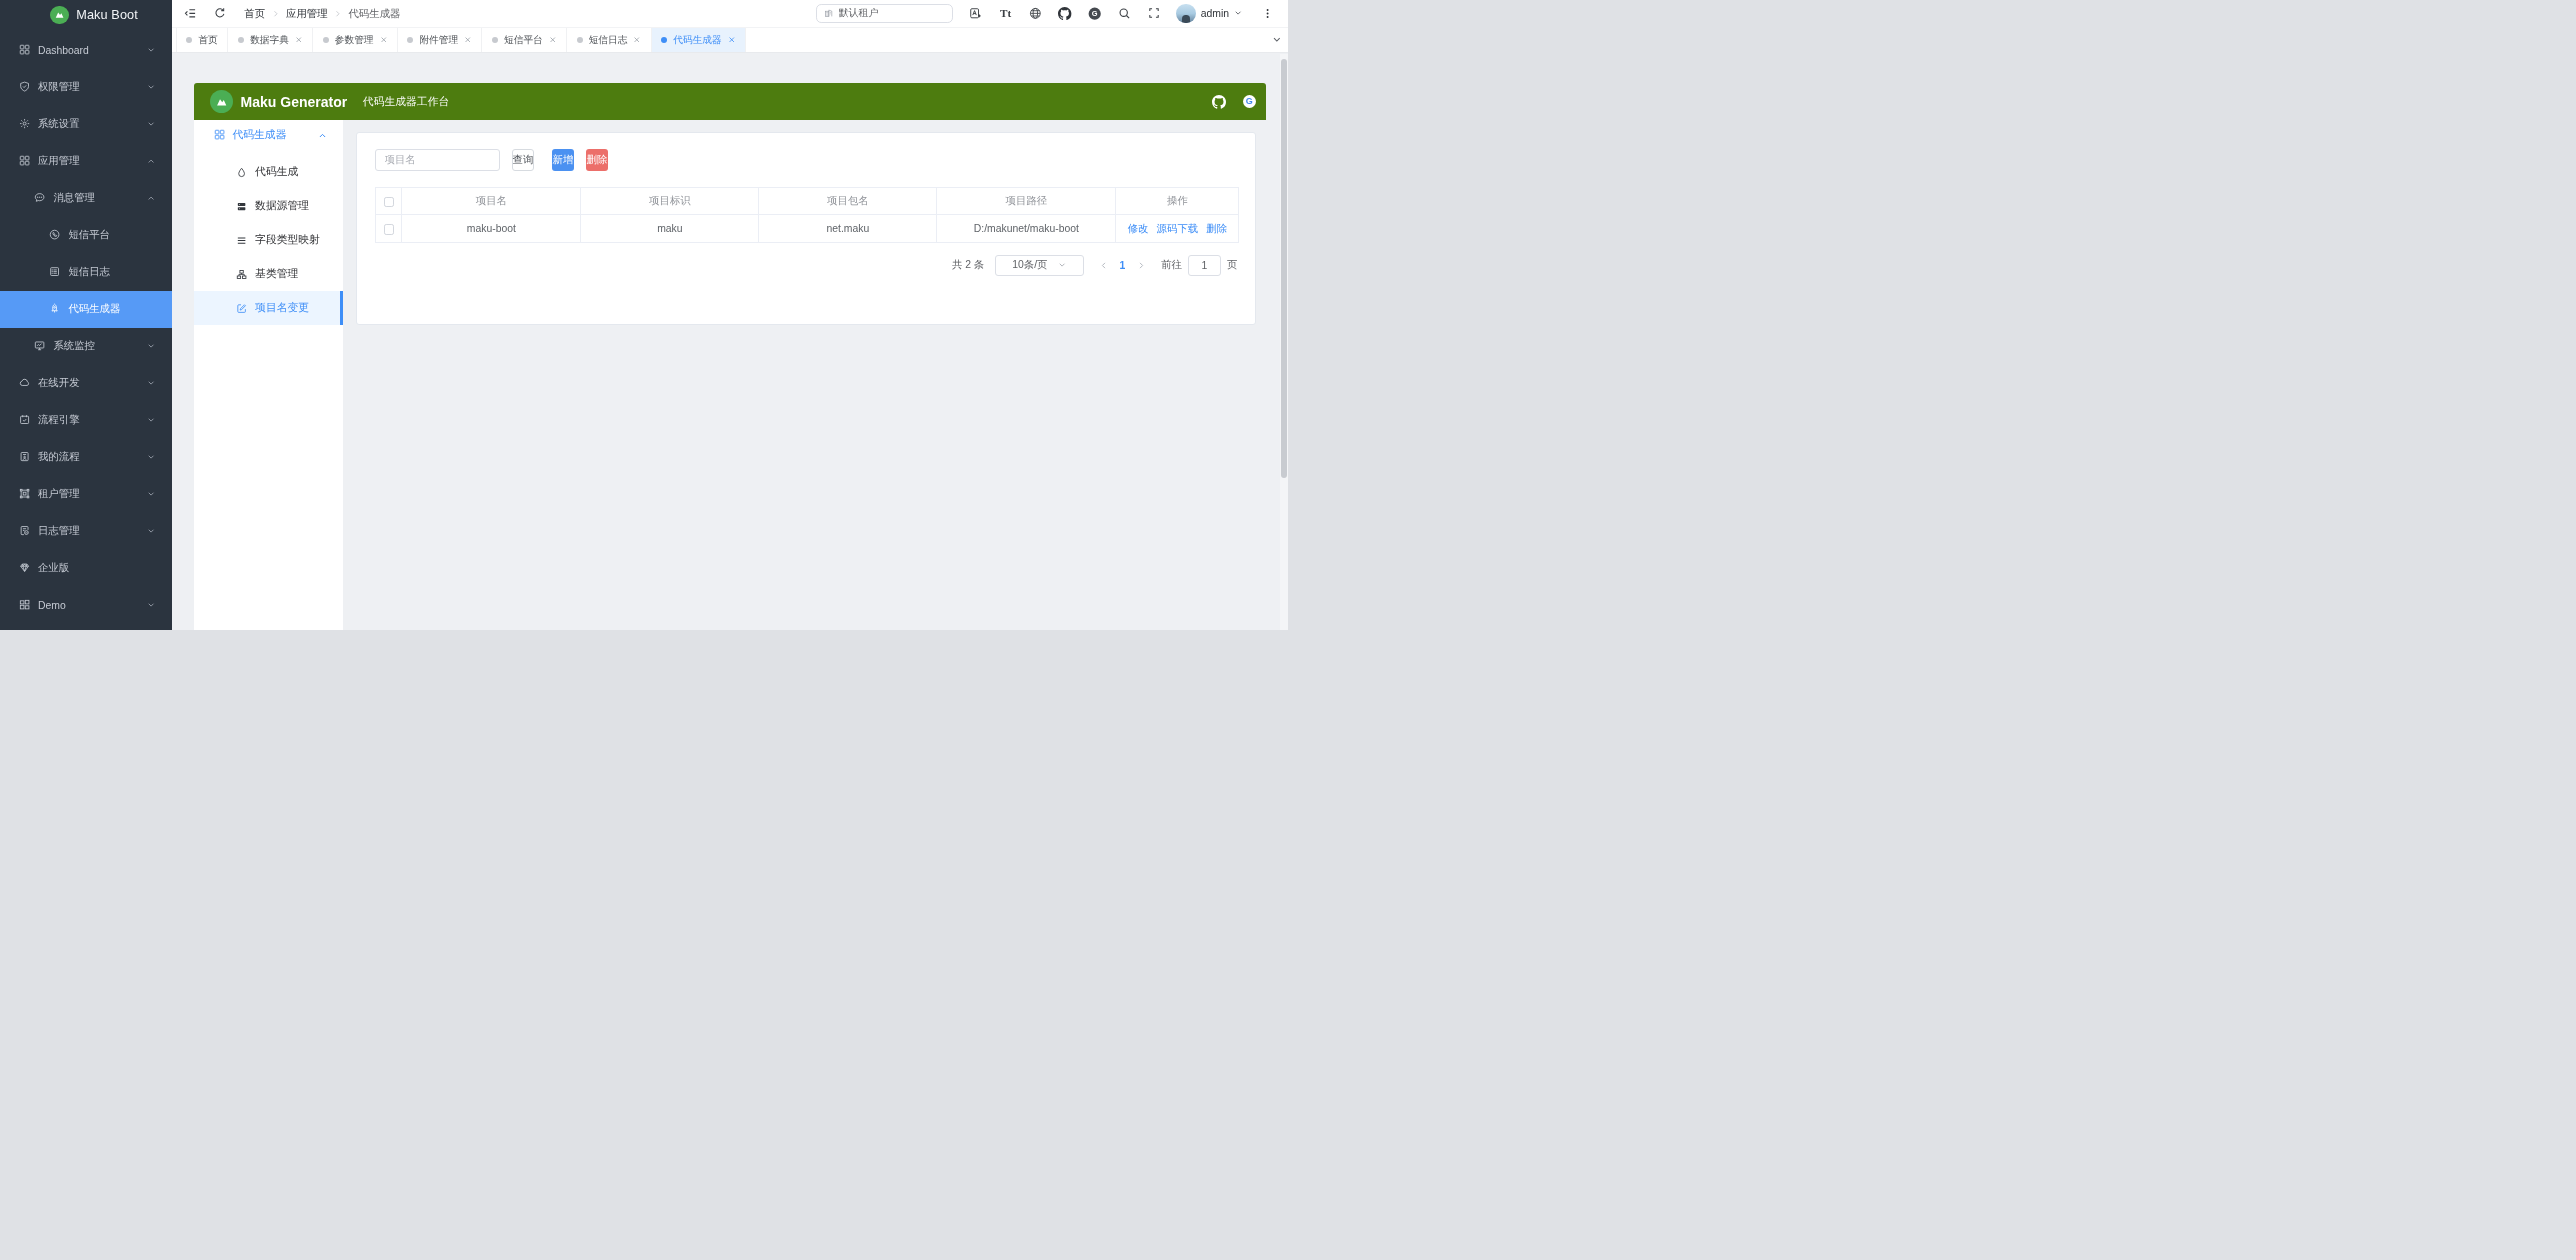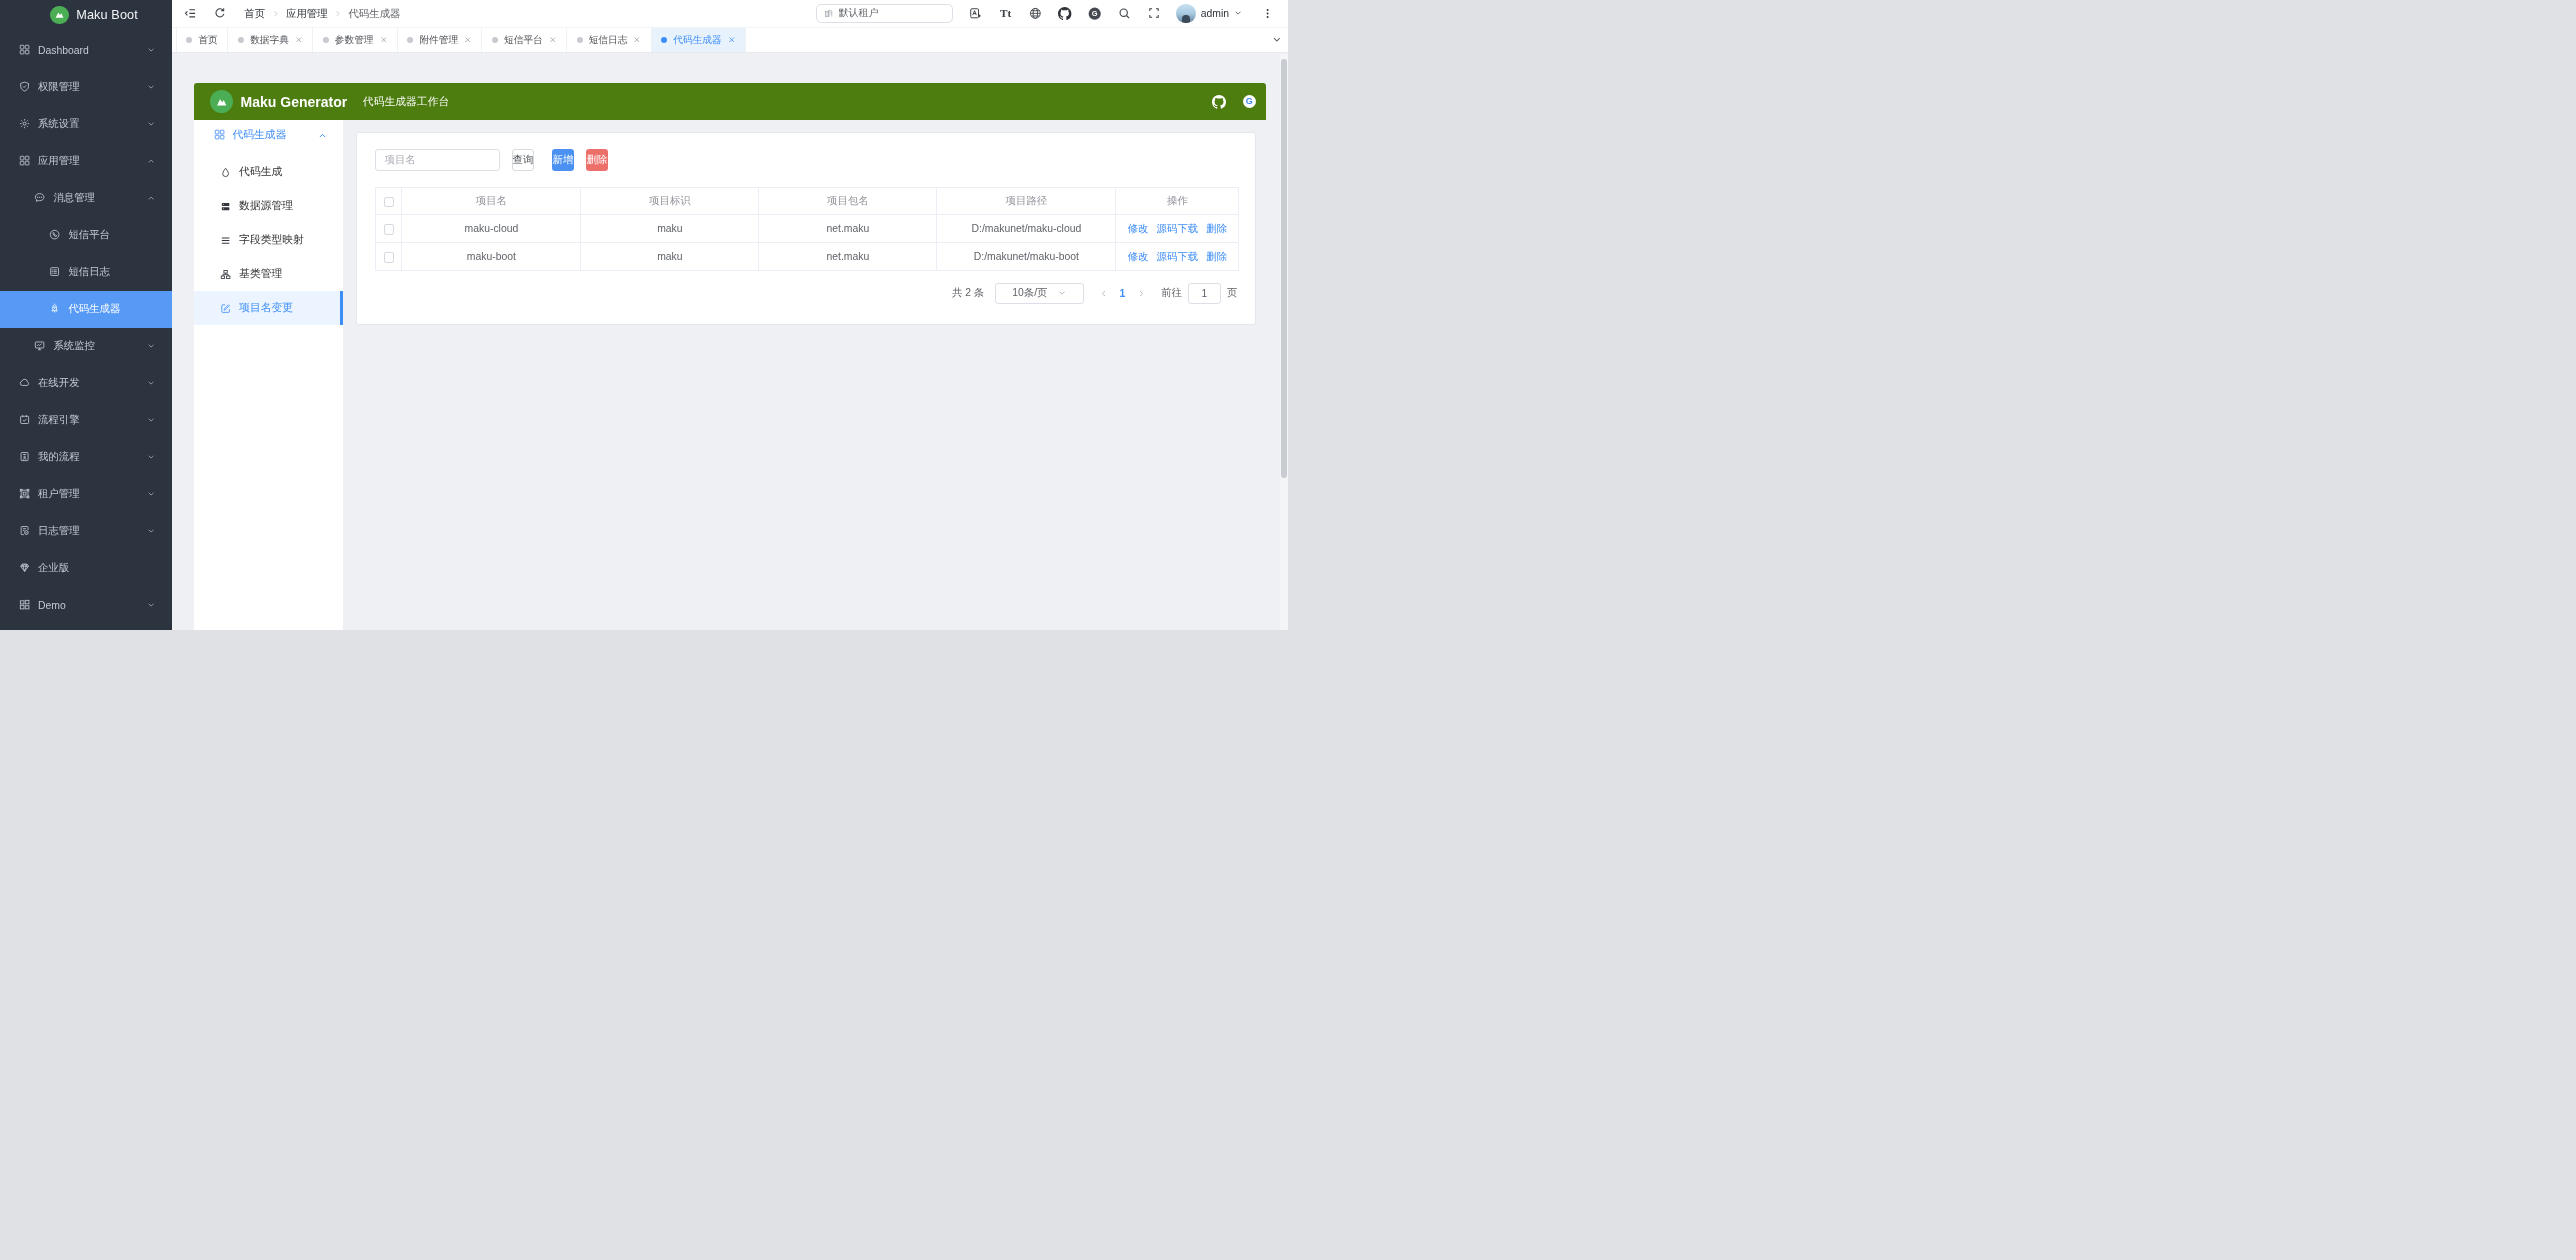--- a/index.html
+++ b/index.html
@@ -68,21 +68,21 @@
   .gen-subtitle { color:rgba(255,255,255,.97); font-size:10.8px; margin-left:15.7px; }
   .gh-spacer { flex:1; }
   .hdr-ico { display:flex; align-items:center; justify-content:center; cursor:pointer; margin-left:16.4px; }
   .gitee-circle { width:13.4px; height:13.4px; border-radius:50%; background:#fff; color:#4187ec; font-size:9px; font-weight:bold; display:flex; align-items:center; justify-content:center; }
 
   .card-body { position:absolute; left:0; right:0; top:37px; bottom:0; }
   .gen-menu { position:absolute; left:0; top:0; bottom:0; width:149px; background:#fff; }
   .gm-section { height:30px; display:flex; align-items:center; color:#3e8ef7; font-size:10.8px; cursor:pointer; position:relative; padding-left:19.4px; gap:7.5px; }
   .gm-section .chev { position:absolute; right:16.4px; transform:rotate(180deg); }
   .gm-list { margin-top:5.2px; }
-  .gm-item { height:34px; display:flex; align-items:center; gap:7.5px; padding-left:26px; font-size:10.8px; color:#303134; cursor:pointer; position:relative; }
+  .gm-item { height:34px; display:flex; align-items:center; gap:7.5px; padding-left:42px; font-size:10.8px; color:#303134; cursor:pointer; position:relative; }
   .gm-item.active { background:#ecf5ff; color:#3e8ef7; }
   .gm-item.active::after { content:""; position:absolute; right:0; top:0; bottom:0; width:3px; background:#3e8ef7; }
 
   .gen-panel { position:absolute; left:162px; top:12px; width:900px; height:193px; background:#fff; border:0.7px solid #e4e8ee; border-radius:3px; padding:15.7px 18px; }
   .toolbar { display:flex; align-items:center; gap:11.2px; }
   .search-input { width:125px; height:22.4px; border:0.7px solid #dcdfe6; border-radius:3px; padding:0 8.2px; font-size:10.4px; color:#303134; outline:none; font-family:inherit; }
   .search-input::placeholder { color:#a8abb2; }
   .btn { height:22.4px; padding:0 0; border-radius:3px; font-size:10.4px; display:flex; align-items:center; justify-content:center; cursor:pointer; border:0.7px solid transparent; font-family:inherit; }
   .btn.plain { background:#fff; border-color:#d7dbe0; color:#4a4f55; }
   .btn.primary { background:#4b91f1; color:#fff; margin-left:6px; }
@@ -573,34 +573,20 @@
                   <th>项目名</th>
                   <th>项目标识</th>
                   <th>项目包名</th>
                   <th>项目路径</th>
                   <th>操作</th>
                 </tr>
               </thead>
               <tbody>
                 <tr>
                   <td><span class="cb"></span></td>
-                  <td>maku-cloud</td>
-                  <td>maku</td>
-                  <td>net.maku</td>
-                  <td>D:/makunet/maku-cloud</td>
-                  <td>
-                    <div class="links">
-                      <span>修改</span>
-                      <span>源码下载</span>
-                      <span>删除</span>
-                    </div>
-                  </td>
-                </tr>
-                <tr>
-                  <td><span class="cb"></span></td>
                   <td>maku-boot</td>
                   <td>maku</td>
                   <td>net.maku</td>
                   <td>D:/makunet/maku-boot</td>
                   <td>
                     <div class="links">
                       <span>修改</span>
                       <span>源码下载</span>
                       <span>删除</span>
                     </div>

